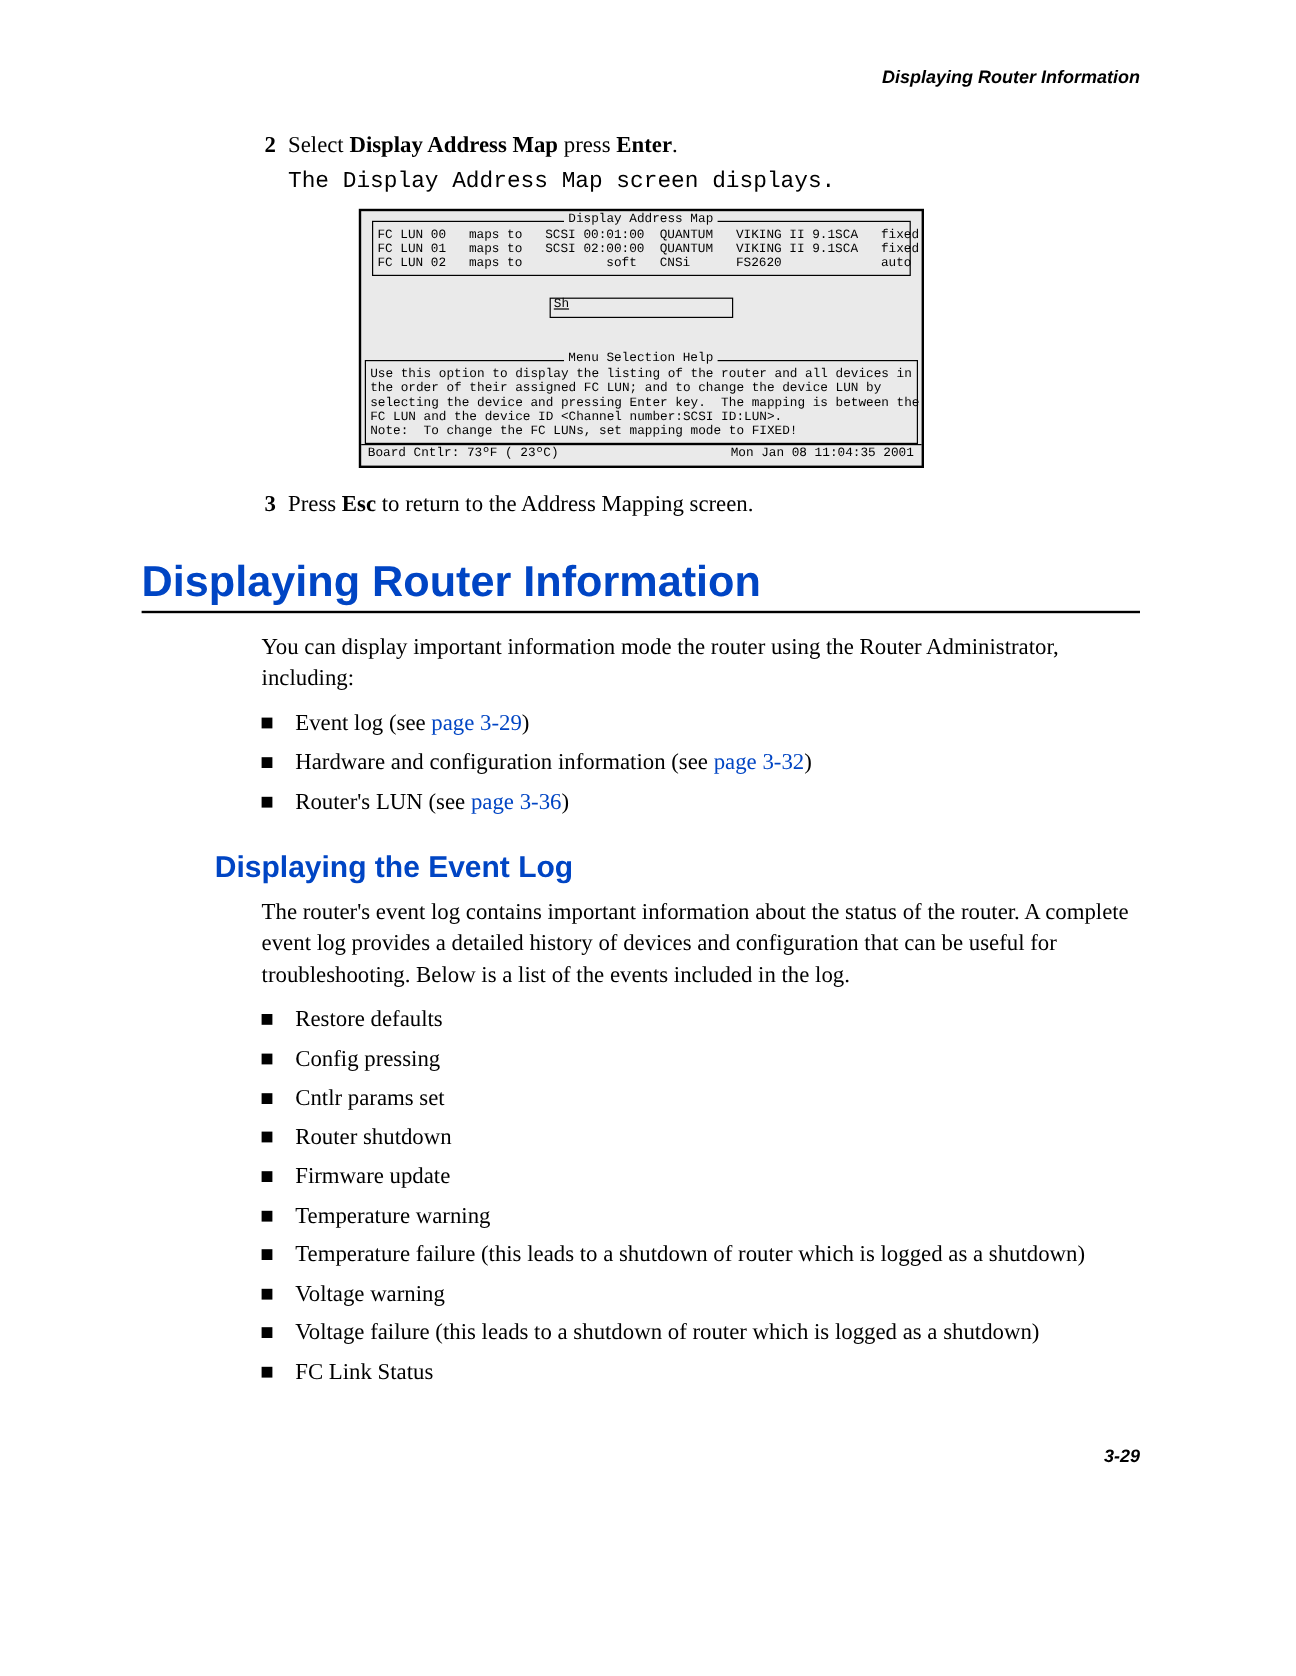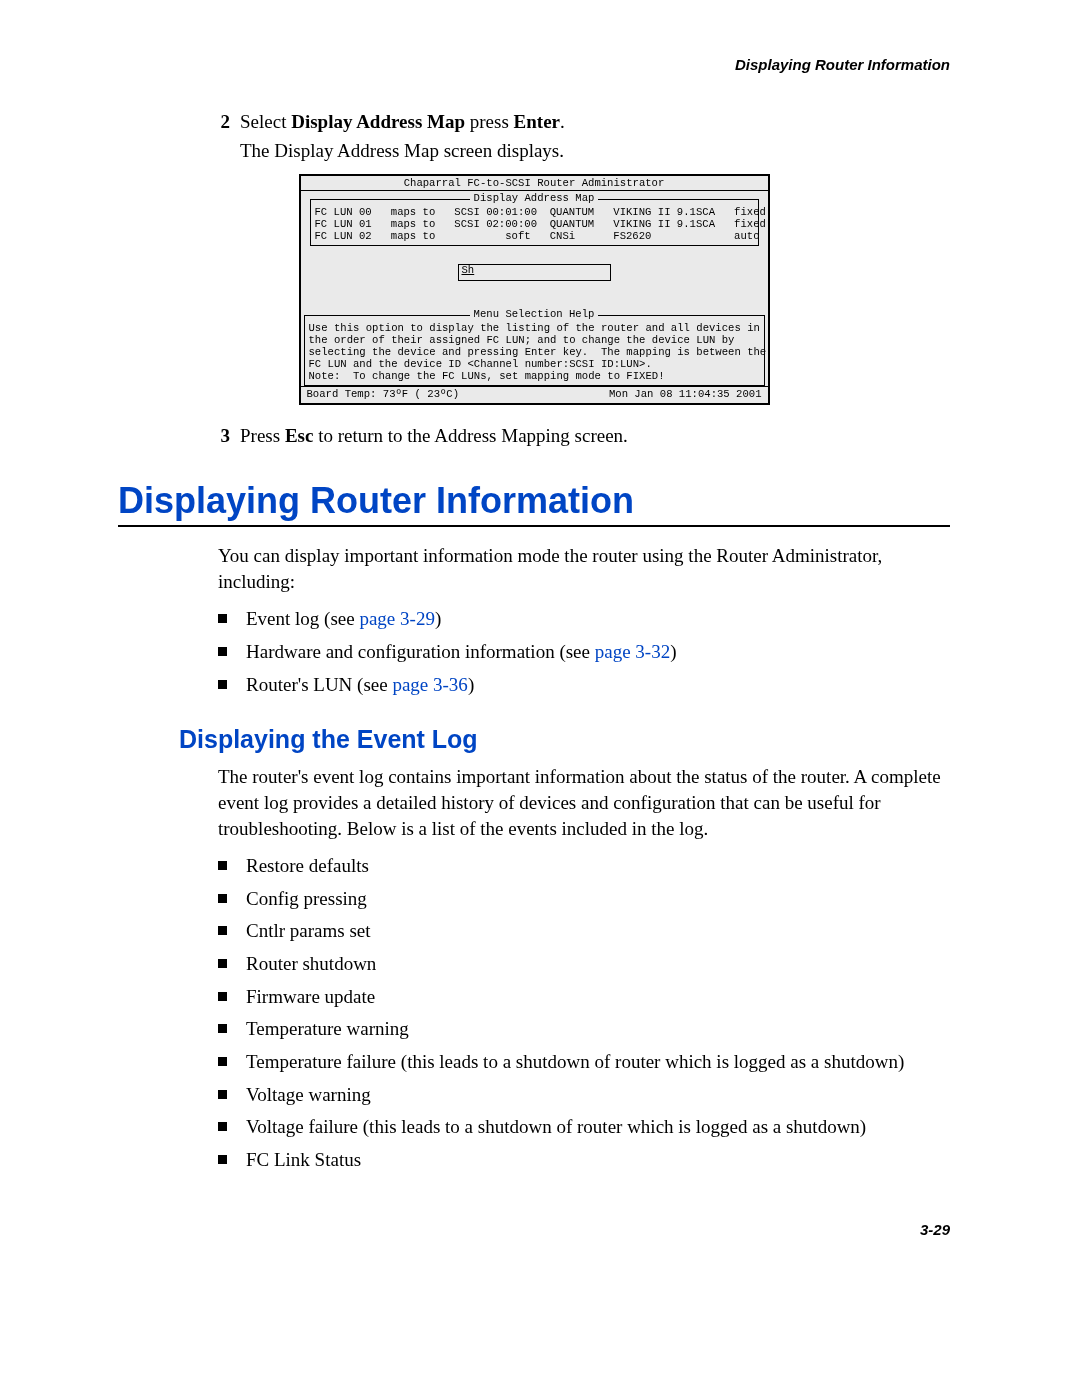--- a/index.html
+++ b/index.html
@@ -33,20 +33,21 @@
     text-align: right;
     margin-right: 10px;
   }
   .step-line .content {
     flex: 1;
   }
   .step-continue {
     font-size: 19px;
     margin-left: 122px;
     margin-top: 4px;
+    font-family: Liberation Mono, monospace;
   }
   .screenshot-wrap {
     display: flex;
     justify-content: center;
     margin: 12px 0 18px;
   }
   .terminal {
     background: #eaeaea;
     border: 2px solid #000;
     width: 467px;
@@ -161,42 +162,41 @@
   <div class="step-line">
     <div class="num">2</div>
     <div class="content">
       <span>Select </span><b>Display Address Map</b><span> press </span><b>Enter</b><span>.</span>
     </div>
   </div>
   <div class="step-continue">The Display Address Map screen displays.</div>
 
   <div class="screenshot-wrap">
     <div class="terminal">
-      <div class="term-title">Chaparral FC-to-SCSI Router Administrator</div>
       <div class="term-body">
         <div class="term-box">
           <div class="term-box-title"><span>Display Address Map</span></div>
           <pre class="term-pre">FC LUN 00   maps to   SCSI 00:01:00  QUANTUM   VIKING II 9.1SCA   fixed
 FC LUN 01   maps to   SCSI 02:00:00  QUANTUM   VIKING II 9.1SCA   fixed
 FC LUN 02   maps to           soft   CNSi      FS2620             auto </pre>
         </div>
         <div class="term-sh-wrap">
           <div class="term-sh"><span>Sh</span></div>
         </div>
       </div>
       <div class="term-help">
         <div class="term-box-title"><span>Menu Selection Help</span></div>
         <pre class="term-pre">Use this option to display the listing of the router and all devices in
 the order of their assigned FC LUN; and to change the device LUN by
 selecting the device and pressing Enter key.  The mapping is between the
 FC LUN and the device ID &lt;Channel number:SCSI ID:LUN&gt;.
 Note:  To change the FC LUNs, set mapping mode to FIXED!</pre>
       </div>
       <div class="term-footer">
-        <span>Board Temp:  73ºF ( 23ºC)</span>
+        <span>Board Cntlr:  73ºF ( 23ºC)</span>
         <span>Mon  Jan 08 11:04:35 2001</span>
       </div>
     </div>
   </div>
 
   <div class="step-line" style="margin-top:10px">
     <div class="num">3</div>
     <div class="content">
       <span>Press </span><b>Esc</b><span> to return to the Address Mapping screen.</span>
     </div>

